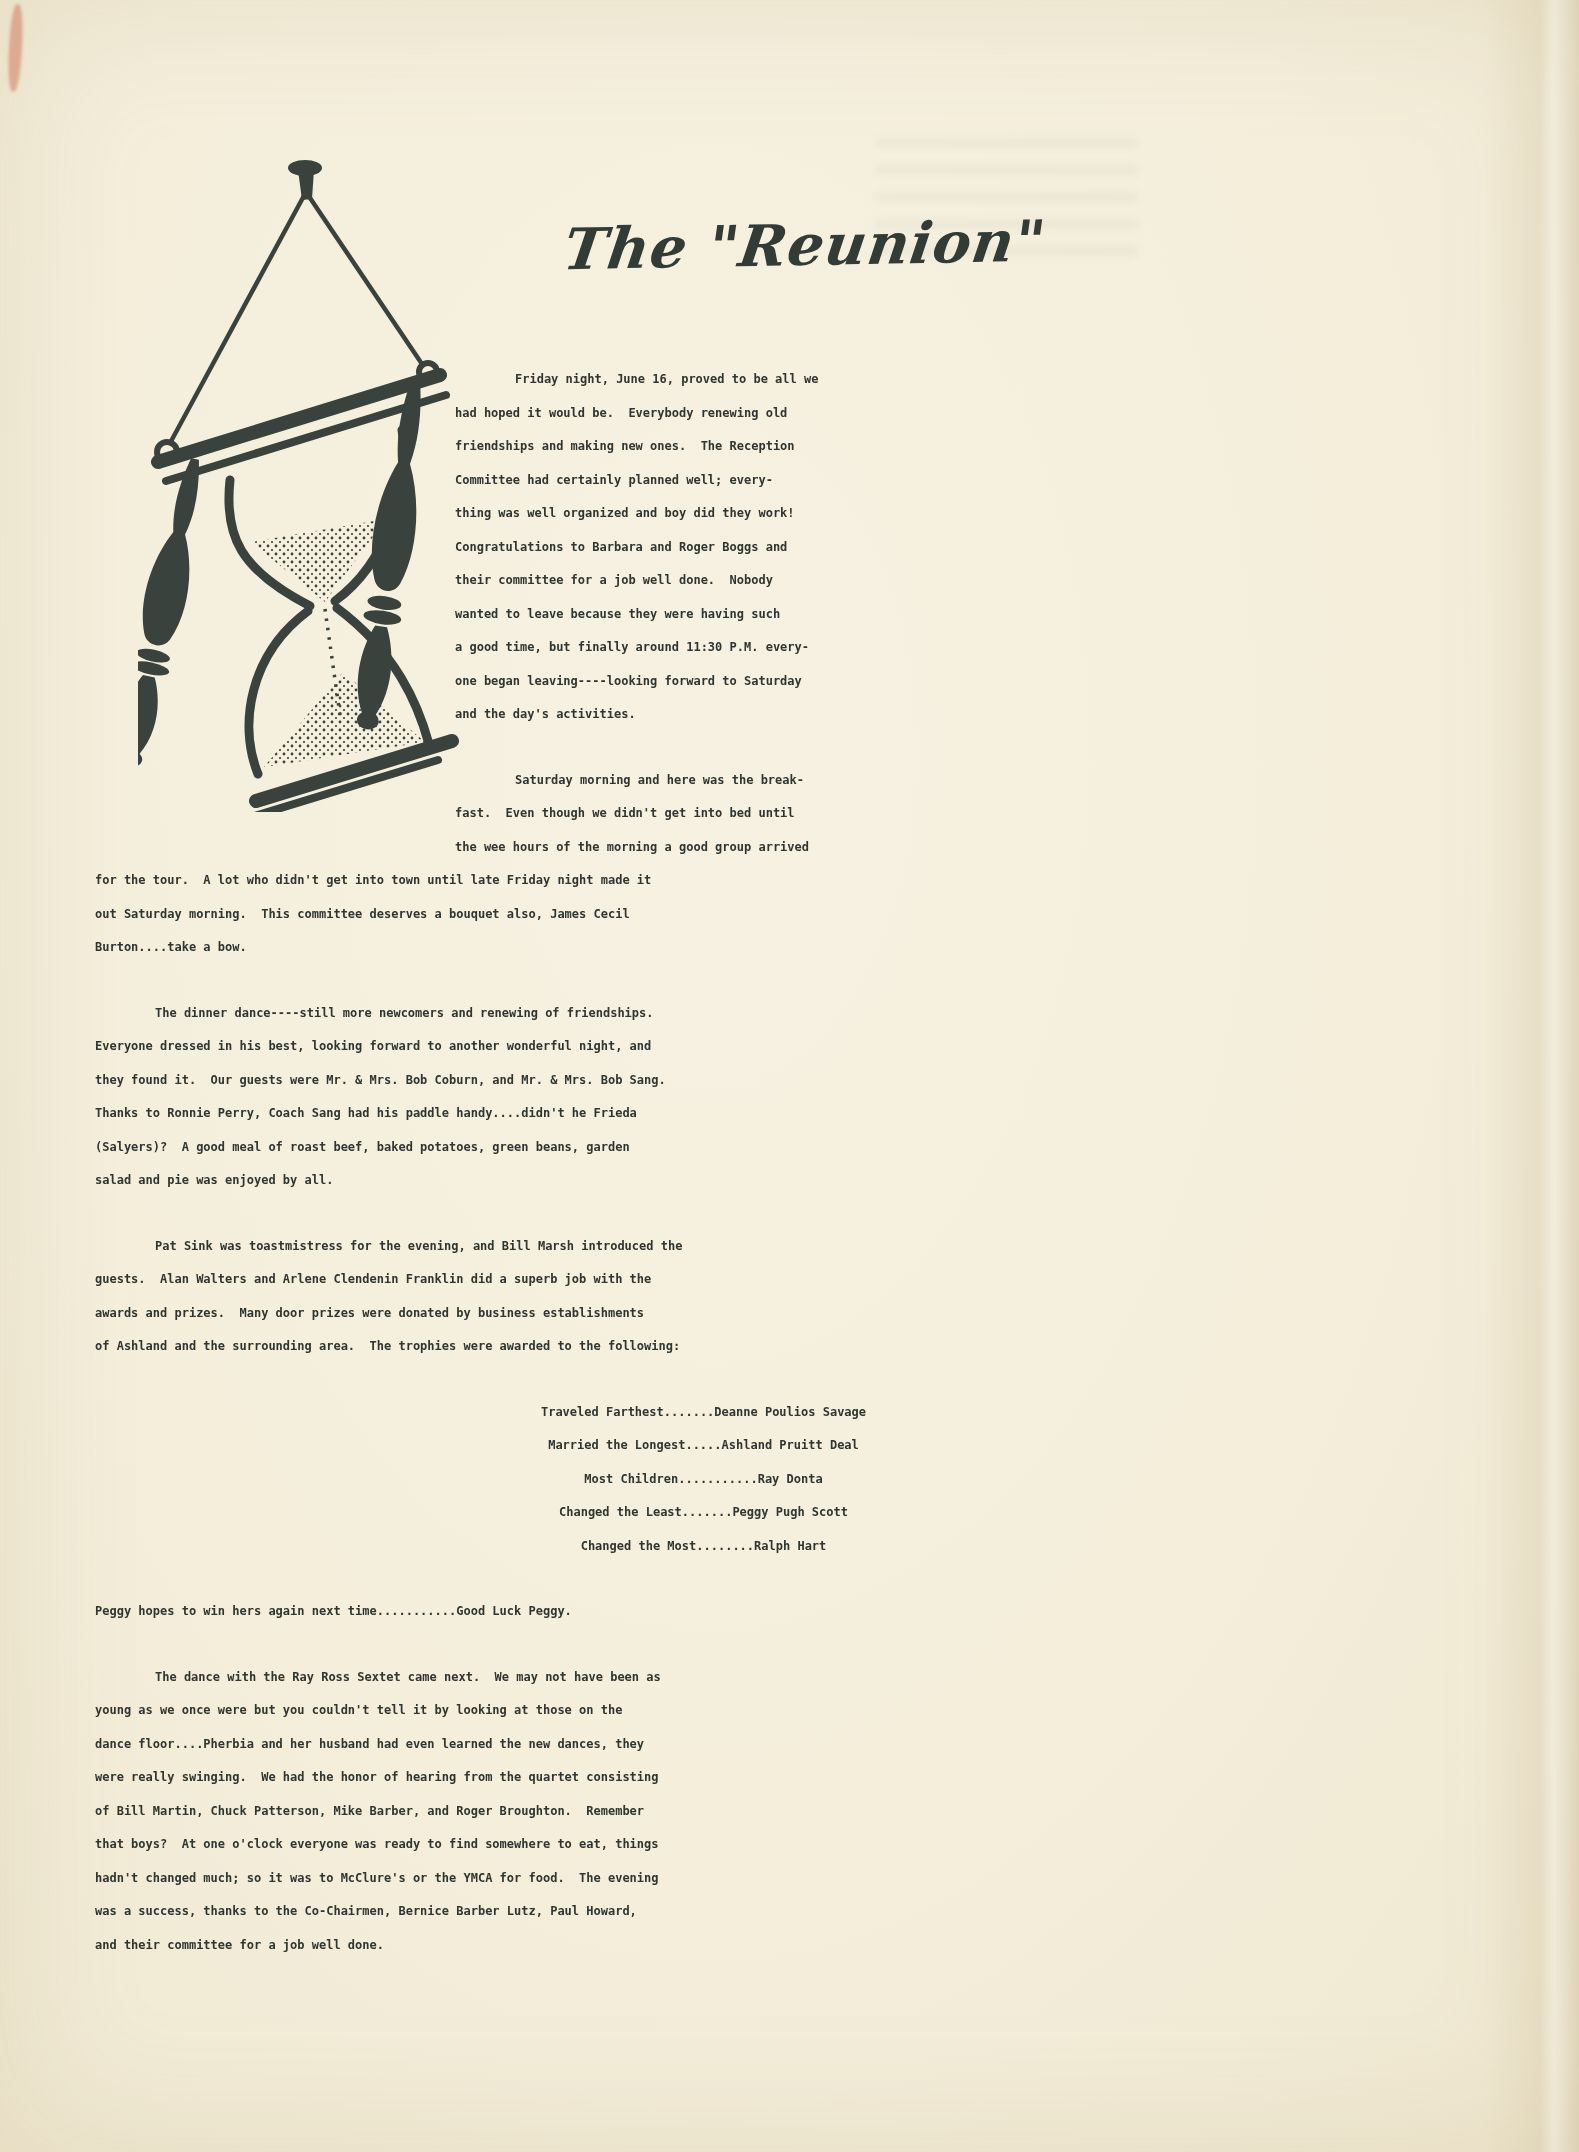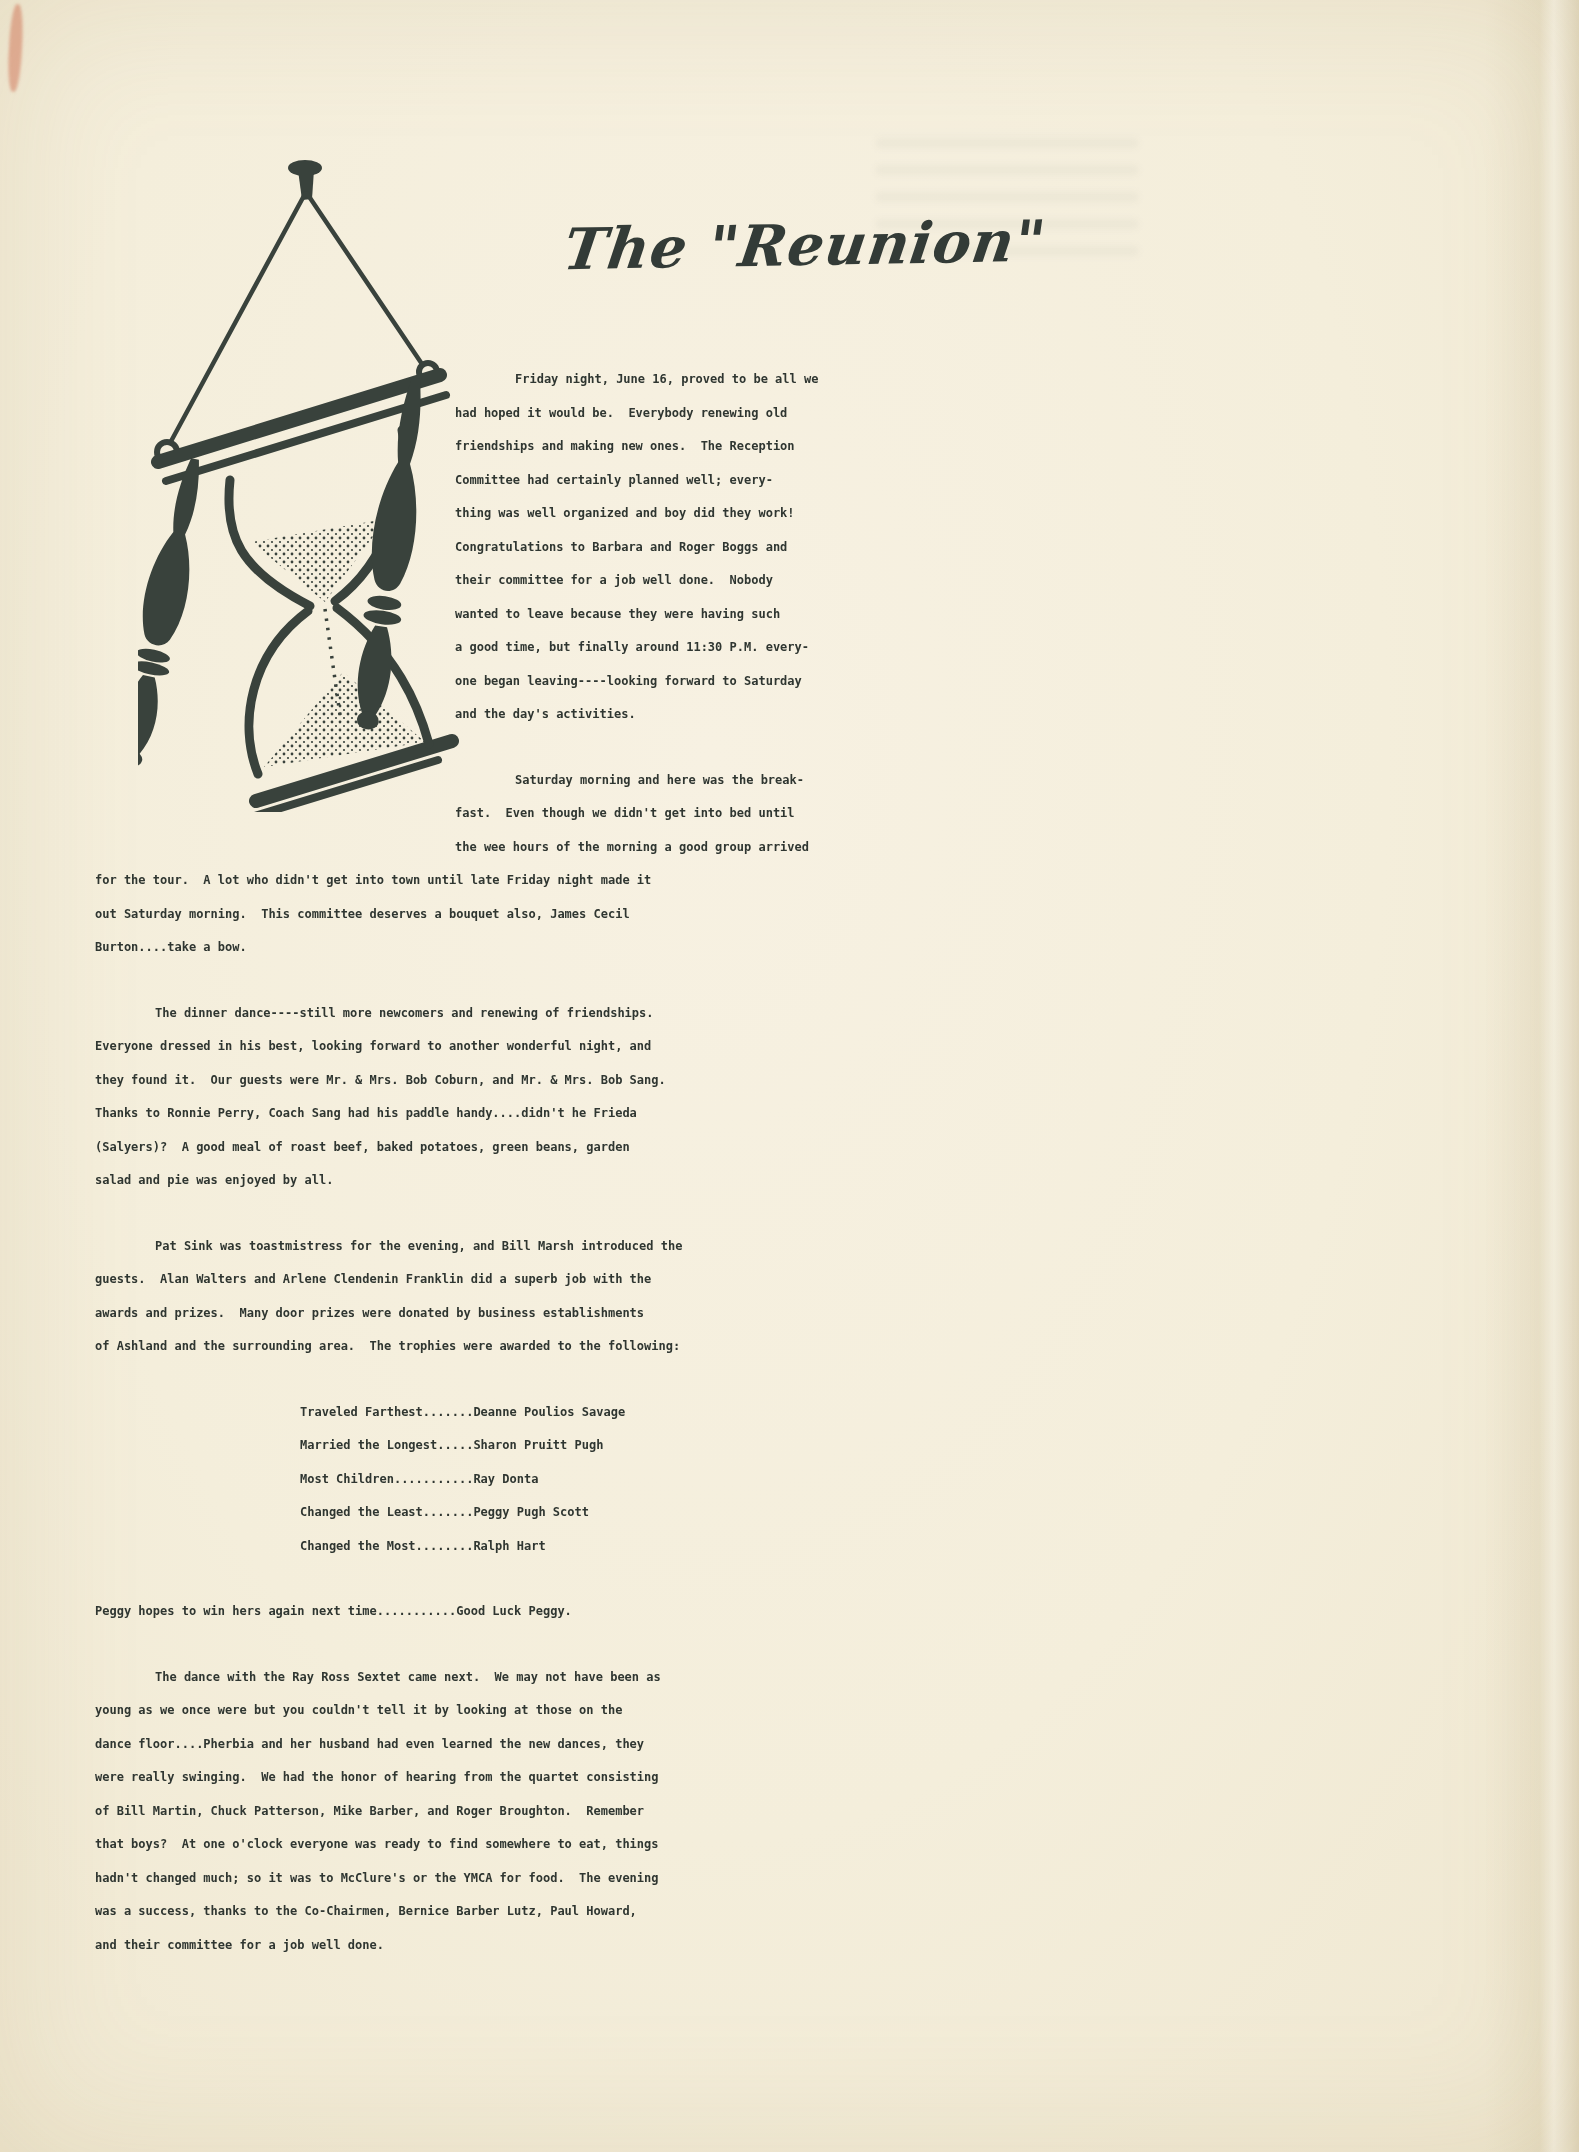--- a/index.html
+++ b/index.html
@@ -70,21 +70,21 @@
 
   .float-spacer { float: left; width: 360px; height: 500px; }
 
   .body-text p {
     margin: 0 0 32px 0;
     white-space: pre-wrap;
     text-indent: 60px;
   }
 
   .trophy-list { margin: 0 0 32px 205px; }
-  .trophy-line { white-space: pre; }
+  .trophy-line { white-space: pre; text-align: center; }
 
   .peggy { margin: 0 0 32px 0; white-space: pre; }
 </style>
 </head>
 <body>
 
 <div class="page">
 
   <div class="edge-shade"></div>
   <div class="red-mark"></div>
@@ -170,21 +170,21 @@
 Thanks to Ronnie Perry, Coach Sang had his paddle handy....didn't he Frieda
 (Salyers)?  A good meal of roast beef, baked potatoes, green beans, garden
 salad and pie was enjoyed by all.</p>
     <p>Pat Sink was toastmistress for the evening, and Bill Marsh introduced the
 guests.  Alan Walters and Arlene Clendenin Franklin did a superb job with the
 awards and prizes.  Many door prizes were donated by business establishments
 of Ashland and the surrounding area.  The trophies were awarded to the following:</p>
 
     <div class="trophy-list">
       <div class="trophy-line">Traveled Farthest.......Deanne Poulios Savage</div>
-      <div class="trophy-line">Married the Longest.....Sharon Pruitt Pugh</div>
+      <div class="trophy-line">Married the Longest.....Ashland Pruitt Deal</div>
       <div class="trophy-line">Most Children...........Ray Donta</div>
       <div class="trophy-line">Changed the Least.......Peggy Pugh Scott</div>
       <div class="trophy-line">Changed the Most........Ralph Hart</div>
     </div>
 
     <div class="peggy">Peggy hopes to win hers again next time...........Good Luck Peggy.</div>
 
     <p>The dance with the Ray Ross Sextet came next.  We may not have been as
 young as we once were but you couldn't tell it by looking at those on the
 dance floor....Pherbia and her husband had even learned the new dances, they

